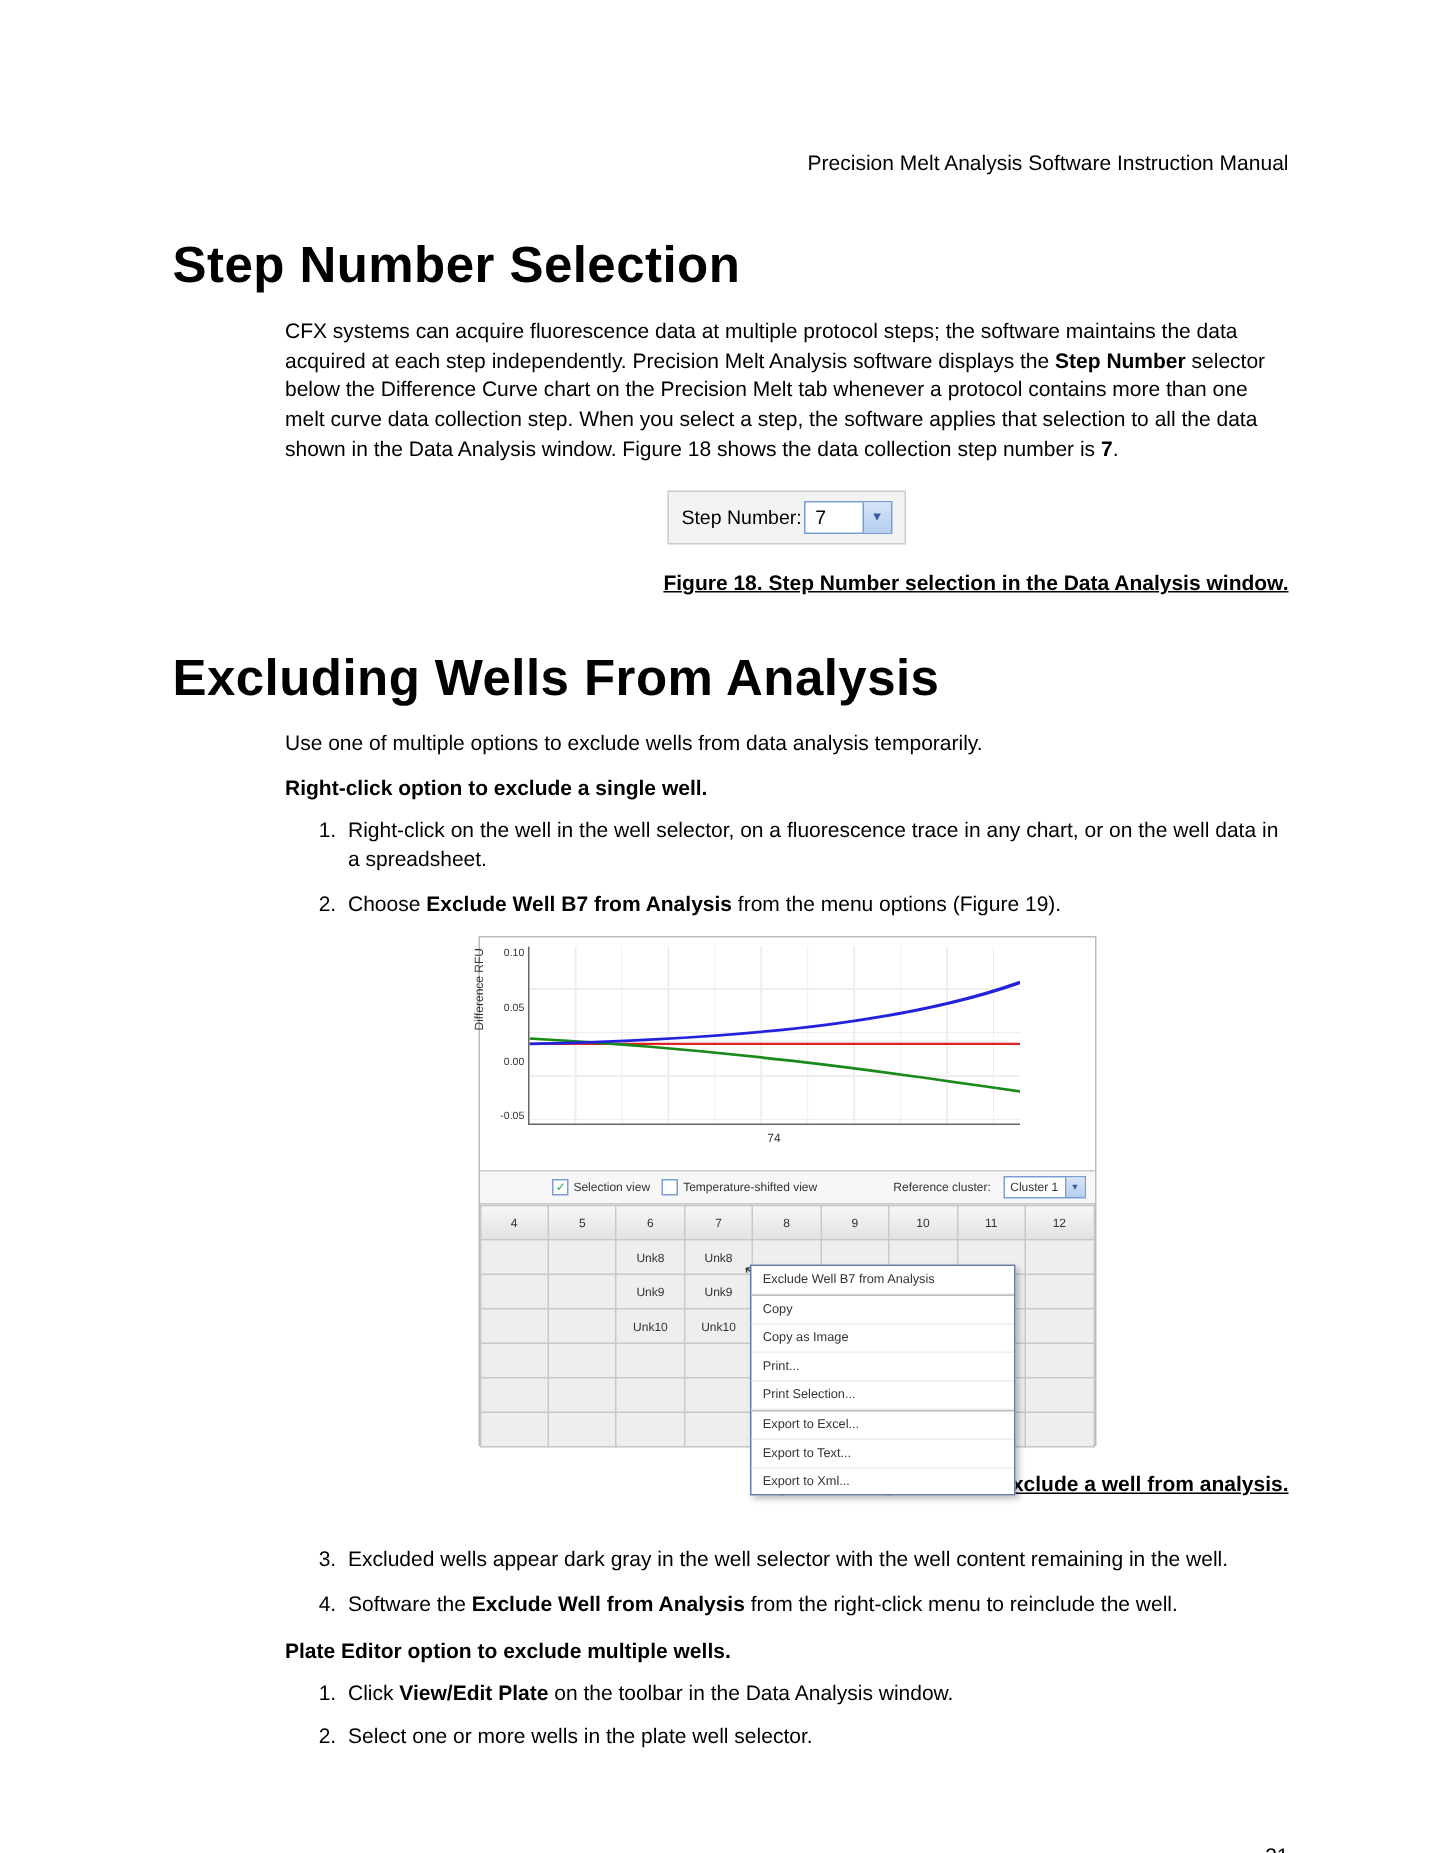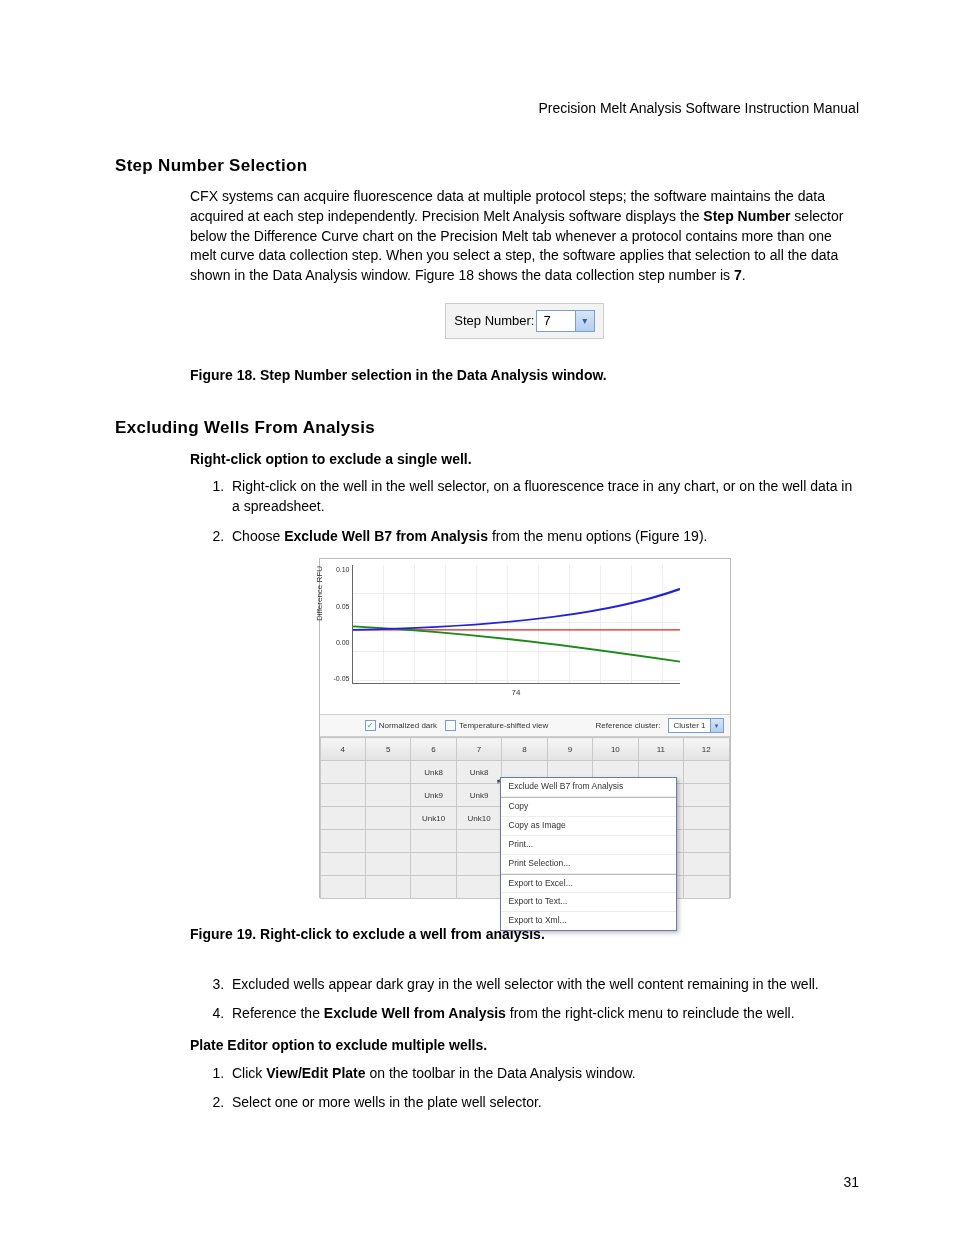--- a/index.html
+++ b/index.html
@@ -15,34 +15,35 @@
   }
   .running-header {
     text-align: right;
     font-size: 14px;
     margin-bottom: 35px;
     margin-top: 39px;
   }
   h1 {
     font-family: Arial Black, Arial, sans-serif;
     font-weight: 900;
-    font-size: 17px;
+    font-size: 34px;
     margin: 0 0 10px 0;
     letter-spacing: 0.3px;
   }
   .body-text {
     margin-left: 75px;
   }
   p { margin: 0 0 10px 0; }
   .bold { font-weight: bold; }
   .figure-caption {
-    text-align: left;
+    text-align: right;
     font-weight: bold;
     font-size: 14px;
-    margin: 27px 0 30px 0;
+    margin: 16px 0 30px 0;
+    text-decoration: underline;
   }
   .subhead {
     font-weight: bold;
     margin: 10px 0 8px 0;
   }
   ol {
     margin: 0 0 12px 0;
     padding-left: 38px;
   }
   ol li {
@@ -271,20 +272,21 @@
         <span class="val">7</span>
         <span class="arrow">▾</span>
       </div>
     </div>
   </div>
   <div class="figure-caption">Figure 18. Step Number selection in the Data Analysis window.</div>
 </div>
 
 <h1>Excluding Wells From Analysis</h1>
 <div class="body-text">
+  <p>Use one of multiple options to exclude wells from data analysis temporarily.</p>
   <p class="subhead">Right-click option to exclude a single well.</p>
   <ol>
     <li>Right-click on the well in the well selector, on a fluorescence trace in any chart, or on the well data in a spreadsheet.</li>
     <li>
       <span>Choose </span><span class="bold">Exclude Well B7 from Analysis</span><span> from the menu options (Figure 19).</span>
     </li>
   </ol>
 
   <div class="fig19-wrap">
     <div class="fig19">
@@ -309,21 +311,21 @@
             <span>74</span>
             <span></span>
           </div>
         </div>
       </div>
 
       <div class="controls-row">
         <span class="spacer"></span>
         <span class="cb">
           <span class="box">✓</span>
-          <span>Normalized dark</span>
+          <span>Selection view</span>
         </span>
         <span class="cb">
           <span class="box"></span>
           <span>Temperature-shifted view</span>
         </span>
         <span class="spacer"></span>
         <span>Reference cluster:</span>
         <span class="dd2">
           <span class="val">Cluster 1</span>
           <span class="arrow">▾</span>
@@ -426,21 +428,21 @@
           <div class="mi">Export to Xml...</div>
         </div>
       </div>
     </div>
   </div>
   <div class="figure-caption">Figure 19. Right-click to exclude a well from analysis.</div>
 
   <ol start="3">
     <li>Excluded wells appear dark gray in the well selector with the well content remaining in the well.</li>
     <li>
-      <span>Reference the </span><span class="bold">Exclude Well from Analysis</span><span> from the right-click menu to reinclude the well.</span>
+      <span>Software the </span><span class="bold">Exclude Well from Analysis</span><span> from the right-click menu to reinclude the well.</span>
     </li>
   </ol>
 
   <p class="subhead">Plate Editor option to exclude multiple wells.</p>
   <ol>
     <li>
       <span>Click </span><span class="bold">View/Edit Plate</span><span> on the toolbar in the Data Analysis window.</span>
     </li>
     <li>Select one or more wells in the plate well selector.</li>
   </ol>

